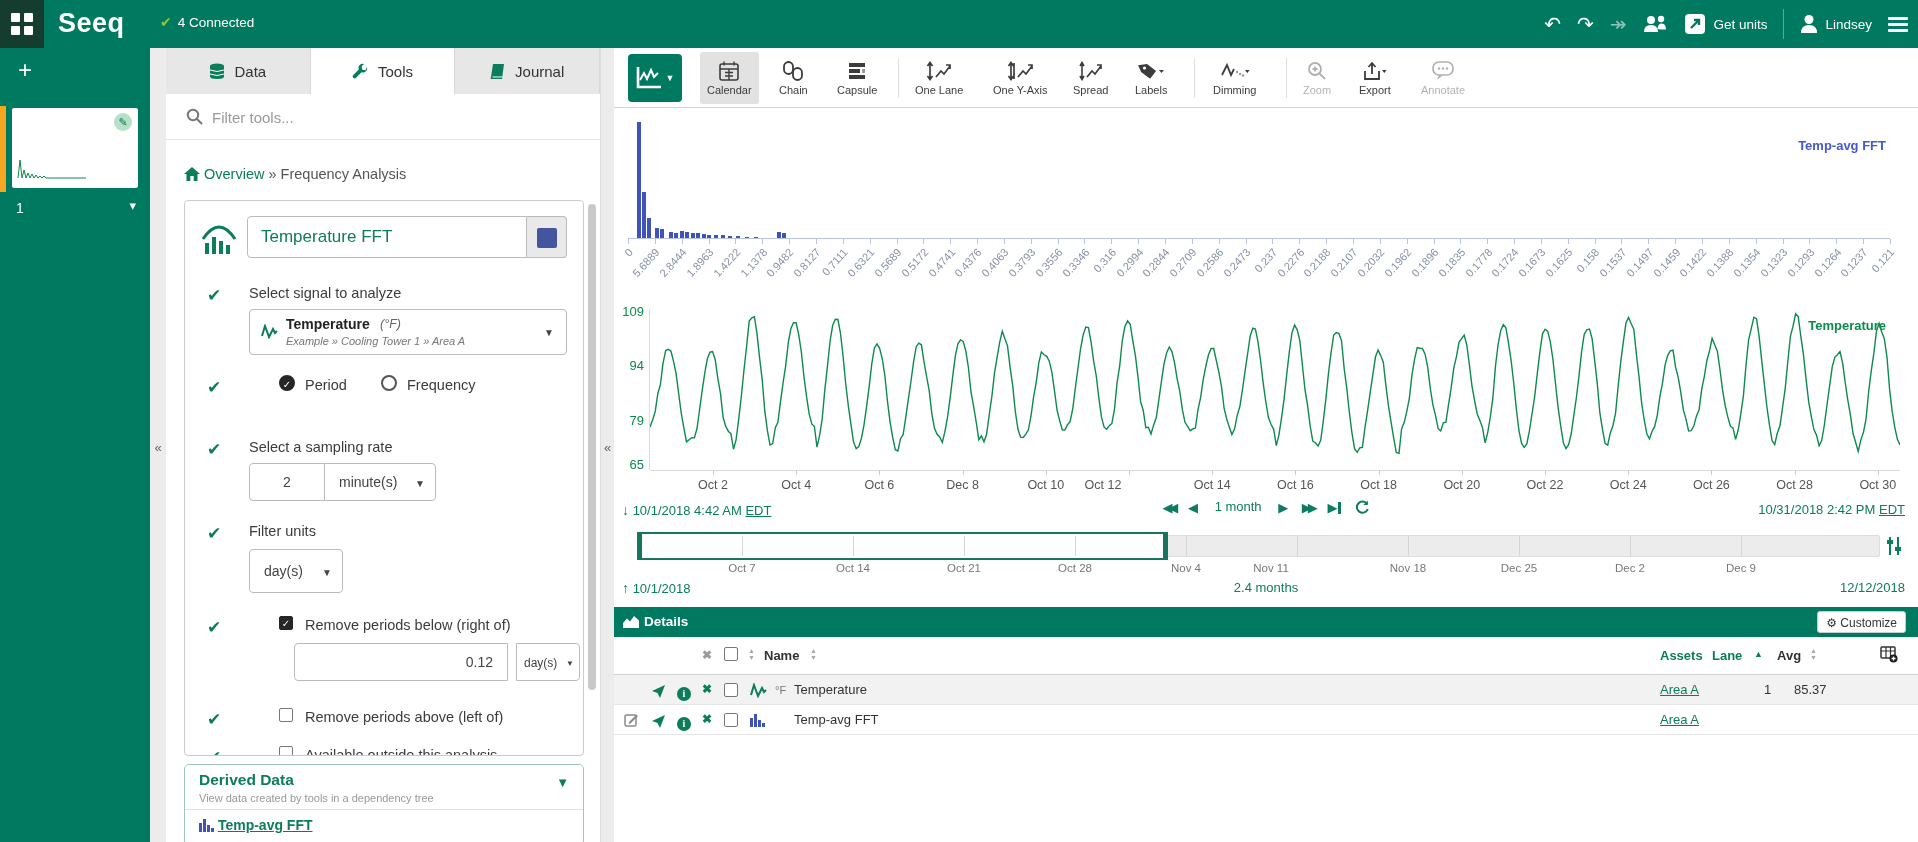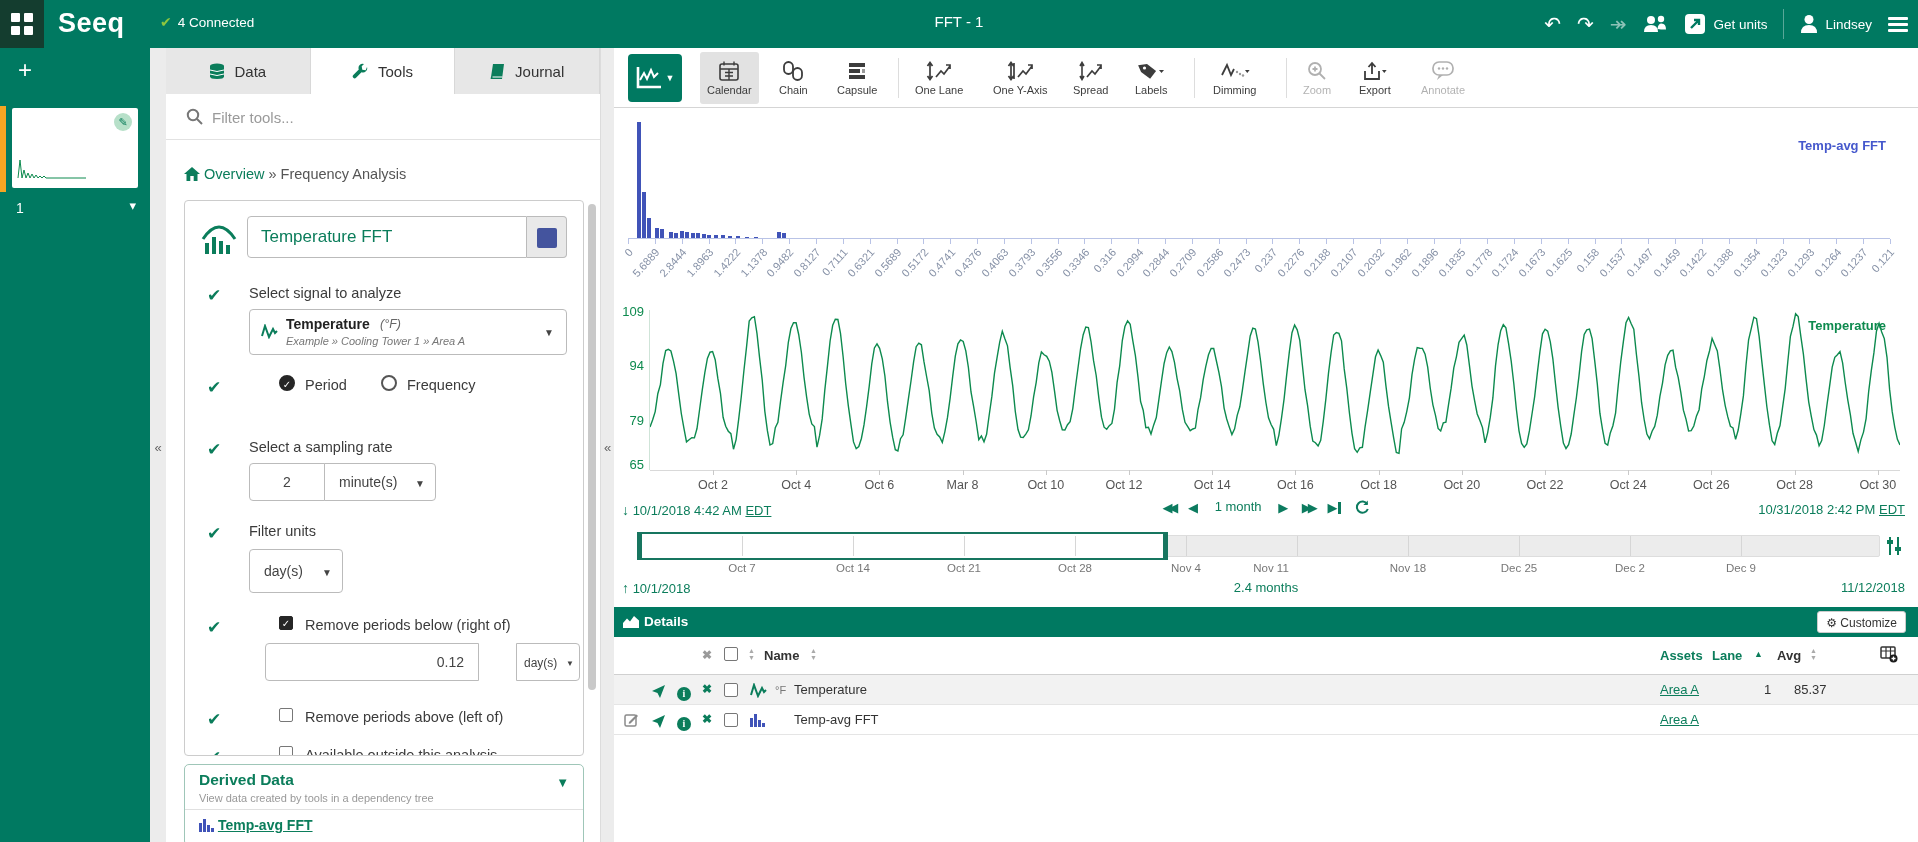--- a/index.html
+++ b/index.html
@@ -167,21 +167,20 @@
 
 <header id="topbar">
   <div id="appgrid">
     <div class="gsq" style="left:11px;top:13px"></div>
     <div class="gsq" style="left:24px;top:13px"></div>
     <div class="gsq" style="left:11px;top:26px"></div>
     <div class="gsq" style="left:24px;top:26px"></div>
   </div>
   <div id="logo">Seeq</div>
   <div id="conn"><span class="ck">✔</span><span>4 Connected</span></div>
-  <div id="wtitle">FFT - 1</div>
   <div id="tb-right">
     <span class="tb-ic">↶</span>
     <span class="tb-ic">↷</span>
     <span class="tb-ic dim">↠</span>
     <svg width="26" height="20" viewBox="0 0 26 20">
       <circle cx="9" cy="6" r="4" fill="#fff"></circle>
         <path d="M2 18 q0 -7 7 -7 q7 0 7 7 Z" fill="#fff"></path>
       <circle cx="19" cy="5" r="3.2" fill="#fff"></circle>
         <path d="M15.5 15 q0.5 -5.5 4 -5.5 q4.5 0 4.5 6 l-5 0 Z" fill="#fff"></path>
     </svg>
@@ -311,21 +310,21 @@
     <span class="ckm" style="top:322px">✔</span>
     <div class="flabel" style="left:64px;top:322px">Filter units</div>
     <div class="fbox" style="left:64px;top:348px;width:94px;height:44px;cursor:pointer">
       <span style="position:absolute;left:14px;top:13px">day(s)</span>
       <span class="caret" style="position:absolute;right:10px;top:17px">▼</span>
     </div>
 
     <span class="ckm" style="top:416px">✔</span>
     <span class="cbx checked" style="position:absolute;left:94px;top:415px">✓</span>
     <span class="flabel" style="left:120px;top:416px">Remove periods below (right of)</span>
-    <div class="fbox" style="left:80px;top:442px;width:214px;height:38px;border-radius:4px 0 0 4px">
+    <div class="fbox" style="left:109px;top:442px;width:214px;height:38px;border-radius:4px 0 0 4px">
       <span style="position:absolute;right:14px;top:10px">0.12</span>
     </div>
     <div class="fbox" style="left:331px;top:442px;width:64px;height:38px;border-radius:0 4px 4px 0;cursor:pointer;font-size:12px">
       <span style="position:absolute;left:7px;top:12px">day(s)</span>
       <span class="caret" style="position:absolute;right:5px;top:15px;font-size:8px">▼</span>
     </div>
 
     <span class="ckm" style="top:508px">✔</span>
     <span class="cbx" style="position:absolute;left:94px;top:507px"></span>
     <span class="flabel" style="left:120px;top:508px">Remove periods above (left of)</span>
@@ -500,21 +499,21 @@
   </div>
   <div id="tl-labels"></div>
   <svg id="tl-icon" width="20" height="20" viewBox="0 0 20 20">
     <path d="M6 1 v18 M14 1 v18" stroke="#0b7d5b" stroke-width="2"></path>
     <rect x="3" y="4" width="6" height="4" fill="#0b7d5b"></rect>
       <rect x="11" y="11" width="6" height="4" fill="#0b7d5b"></rect>
   </svg>
   <div id="tl-foot">
     <span id="tlf-l"><b style="font-size:14px">↑</b> <span>10/1/2018</span></span>
     <span id="tlf-c">2.4 months</span>
-    <span id="tlf-r">11/12/2018</span>
+    <span id="tlf-r">12/12/2018</span>
   </div>
 
   <div id="det-head">
     <svg width="16" height="12" viewBox="0 0 16 12">
       <path d="M0 12 L0 7 L4 2.5 L7 5.5 L11 0 L16 4.5 L16 12 Z" fill="#fff"></path>
     </svg>
     <span class="t">Details</span>
     <button id="customize">⚙&nbsp;<span>Customize</span></button>
   </div>
   <div id="det-cols">
@@ -798,25 +797,25 @@
     <div class="ylab" style="left: 2px; top: 256px;">109</div>
     <div class="ylab" style="left: 2px; top: 310px;">94</div>
     <div class="ylab" style="left: 2px; top: 365px;">79</div>
     <div class="ylab" style="left: 2px; top: 409px;">65</div>
     <div class="xt" style="left: 99px;">Oct 2</div>
     <div class="xtick" style="left: 99px;"></div>
     <div class="xt" style="left: 182.2px;">Oct 4</div>
     <div class="xtick" style="left: 182.2px;"></div>
     <div class="xt" style="left: 265.4px;">Oct 6</div>
     <div class="xtick" style="left: 265.4px;"></div>
-    <div class="xt" style="left: 348.6px;">Mar 8</div>
+    <div class="xt" style="left: 348.6px;">Dec 8</div>
     <div class="xtick" style="left: 348.6px;"></div>
     <div class="xt" style="left: 431.8px;">Oct 10</div>
     <div class="xtick" style="left: 431.8px;"></div>
-    <div class="xt" style="left: 510px;">Oct 12</div>
+    <div class="xt" style="left: 489px;">Oct 12</div>
     <div class="xtick" style="left: 515px;"></div>
     <div class="xt" style="left: 598.2px;">Oct 14</div>
     <div class="xtick" style="left: 598.2px;"></div>
     <div class="xt" style="left: 681.4px;">Oct 16</div>
     <div class="xtick" style="left: 681.4px;"></div>
     <div class="xt" style="left: 764.6px;">Oct 18</div>
     <div class="xtick" style="left: 764.6px;"></div>
     <div class="xt" style="left: 847.8px;">Oct 20</div>
     <div class="xtick" style="left: 847.8px;"></div>
     <div class="xt" style="left: 931px;">Oct 22</div>

